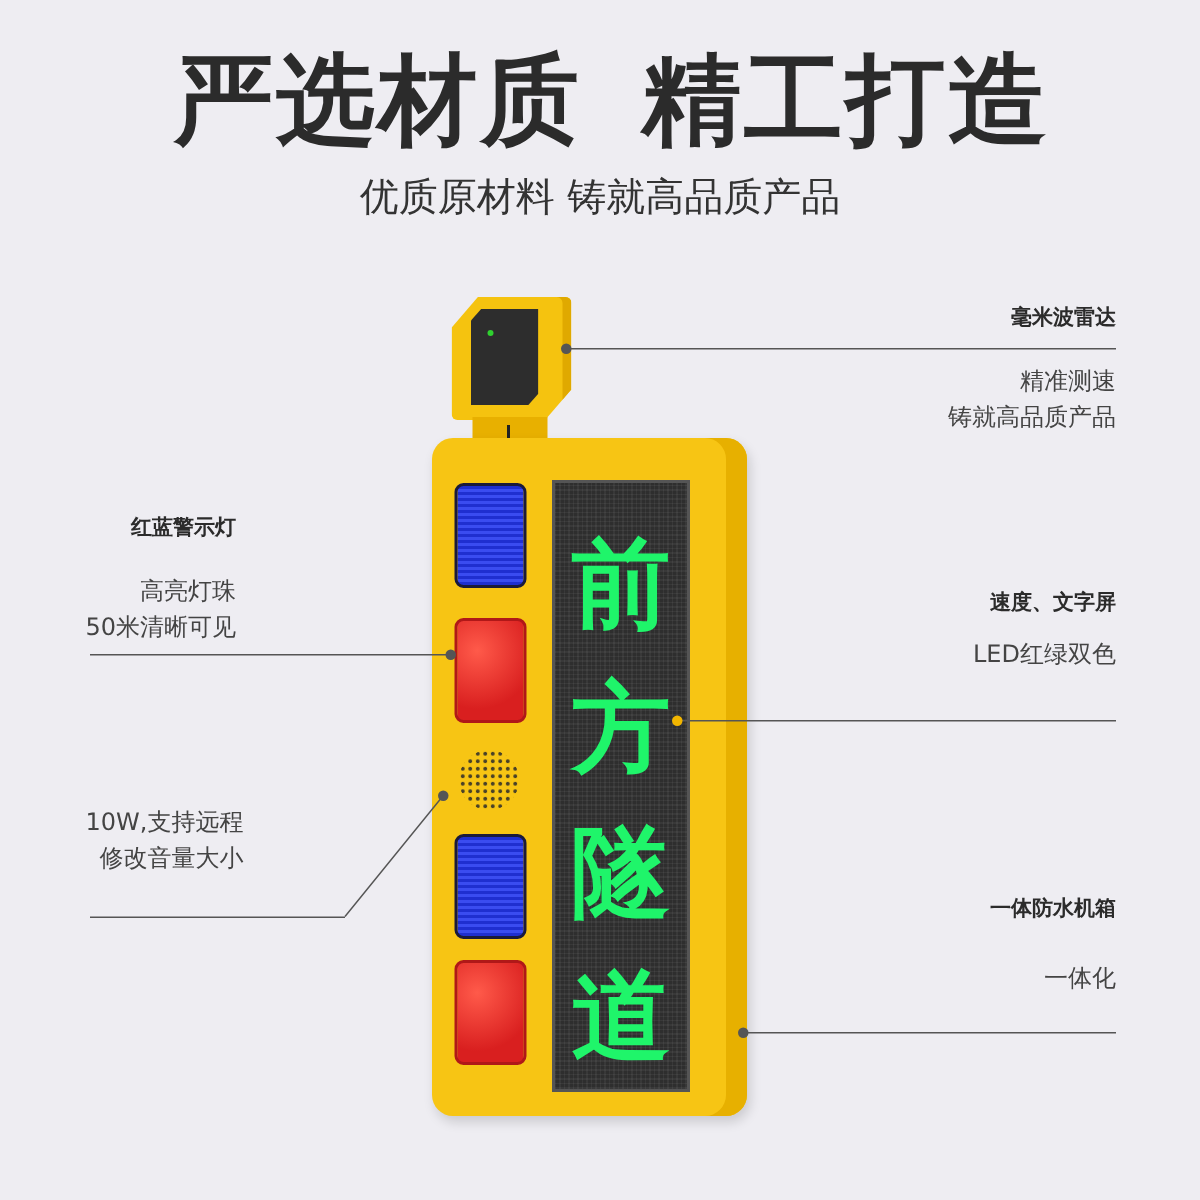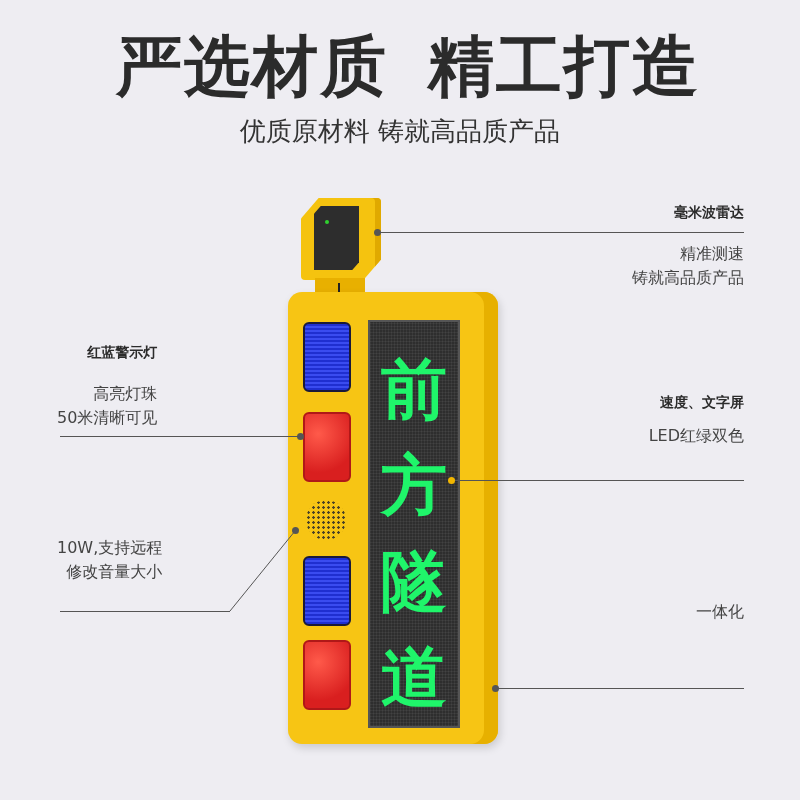--- a/index.html
+++ b/index.html
@@ -86,16 +86,17 @@
   <div class="desc" style="margin-top:20px;">10W,支持远程</div>
   <div class="desc">修改音量大小</div>
 </div>
 <div class="line" style="left:60px;top:611px;width:170px;"></div>
 <svg style="position:absolute;left:228px;top:528px;" width="70" height="86">
   <line x1="2" y1="83" x2="67" y2="3" stroke="#555" stroke-width="1"></line>
 </svg>
 <div class="dot" style="left:292px;top:527px;"></div>
 
 <div class="feature right" style="right:56px;top:592px;">
-  <div class="desc" style="margin-top:8px;">一体化</div>
+  <div class="ttl">一体防水机箱</div>
+  <div class="desc" style="margin-top:20px;">一体化</div>
 </div>
 <div class="line" style="left:496px;top:688px;width:248px;"></div>
 <div class="dot" style="left:492px;top:685px;"></div>
 
 </body></html>

